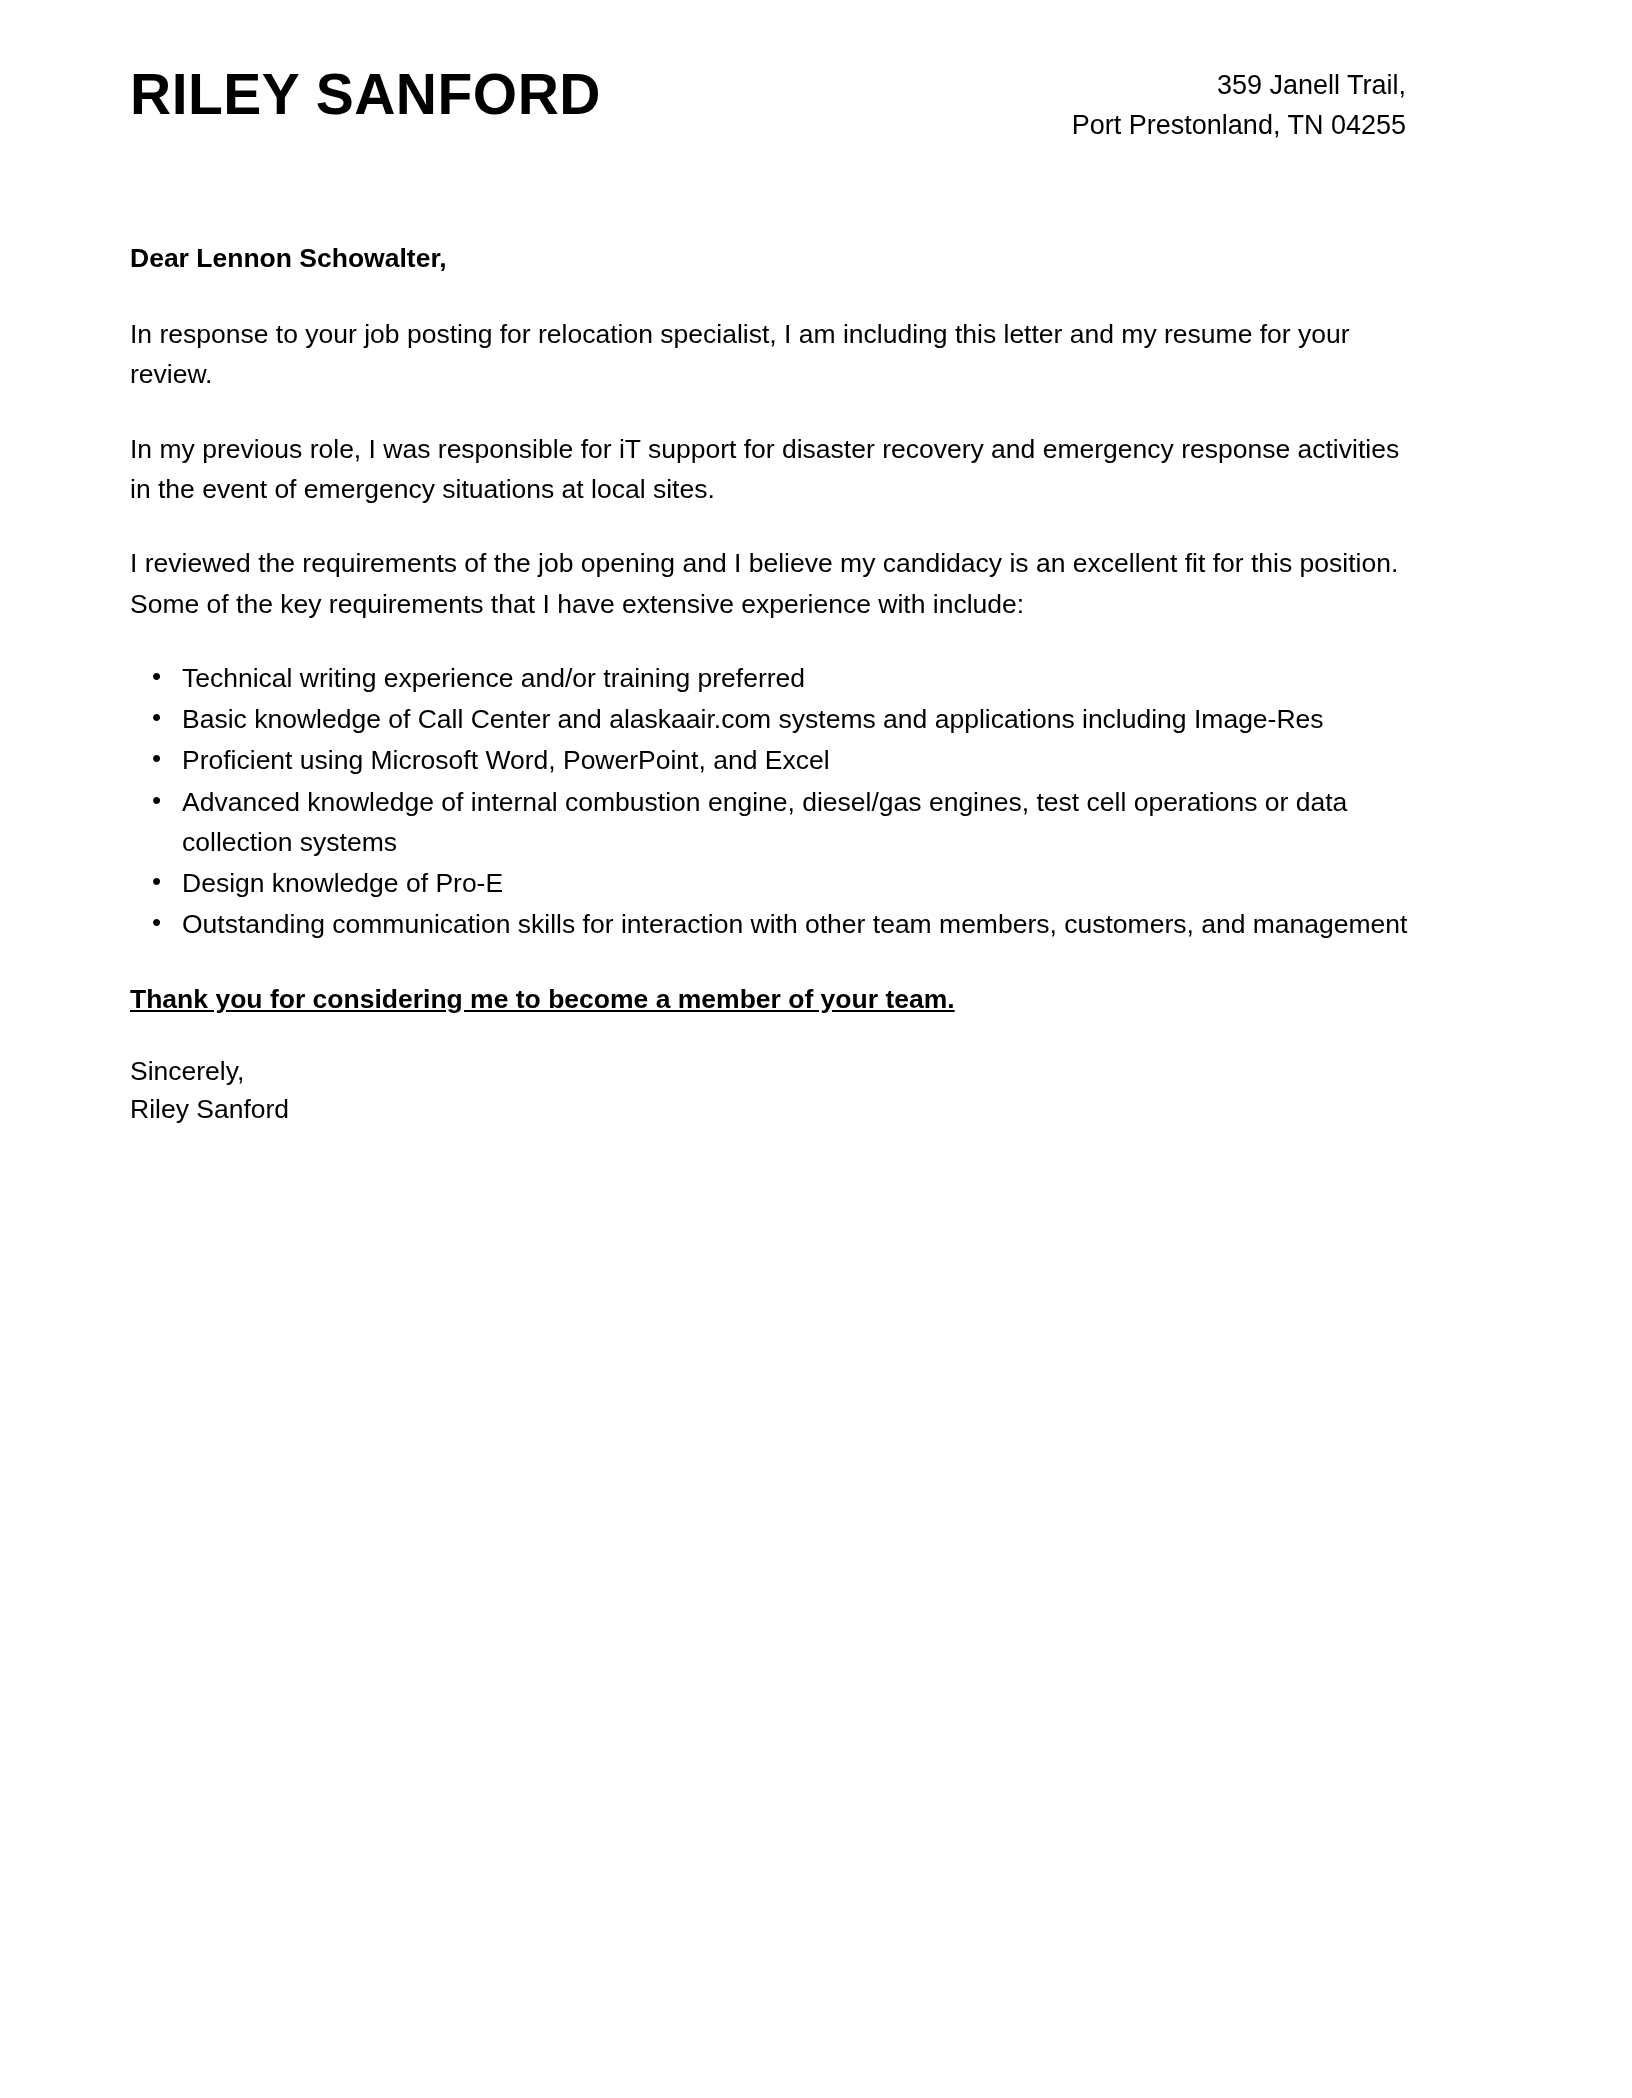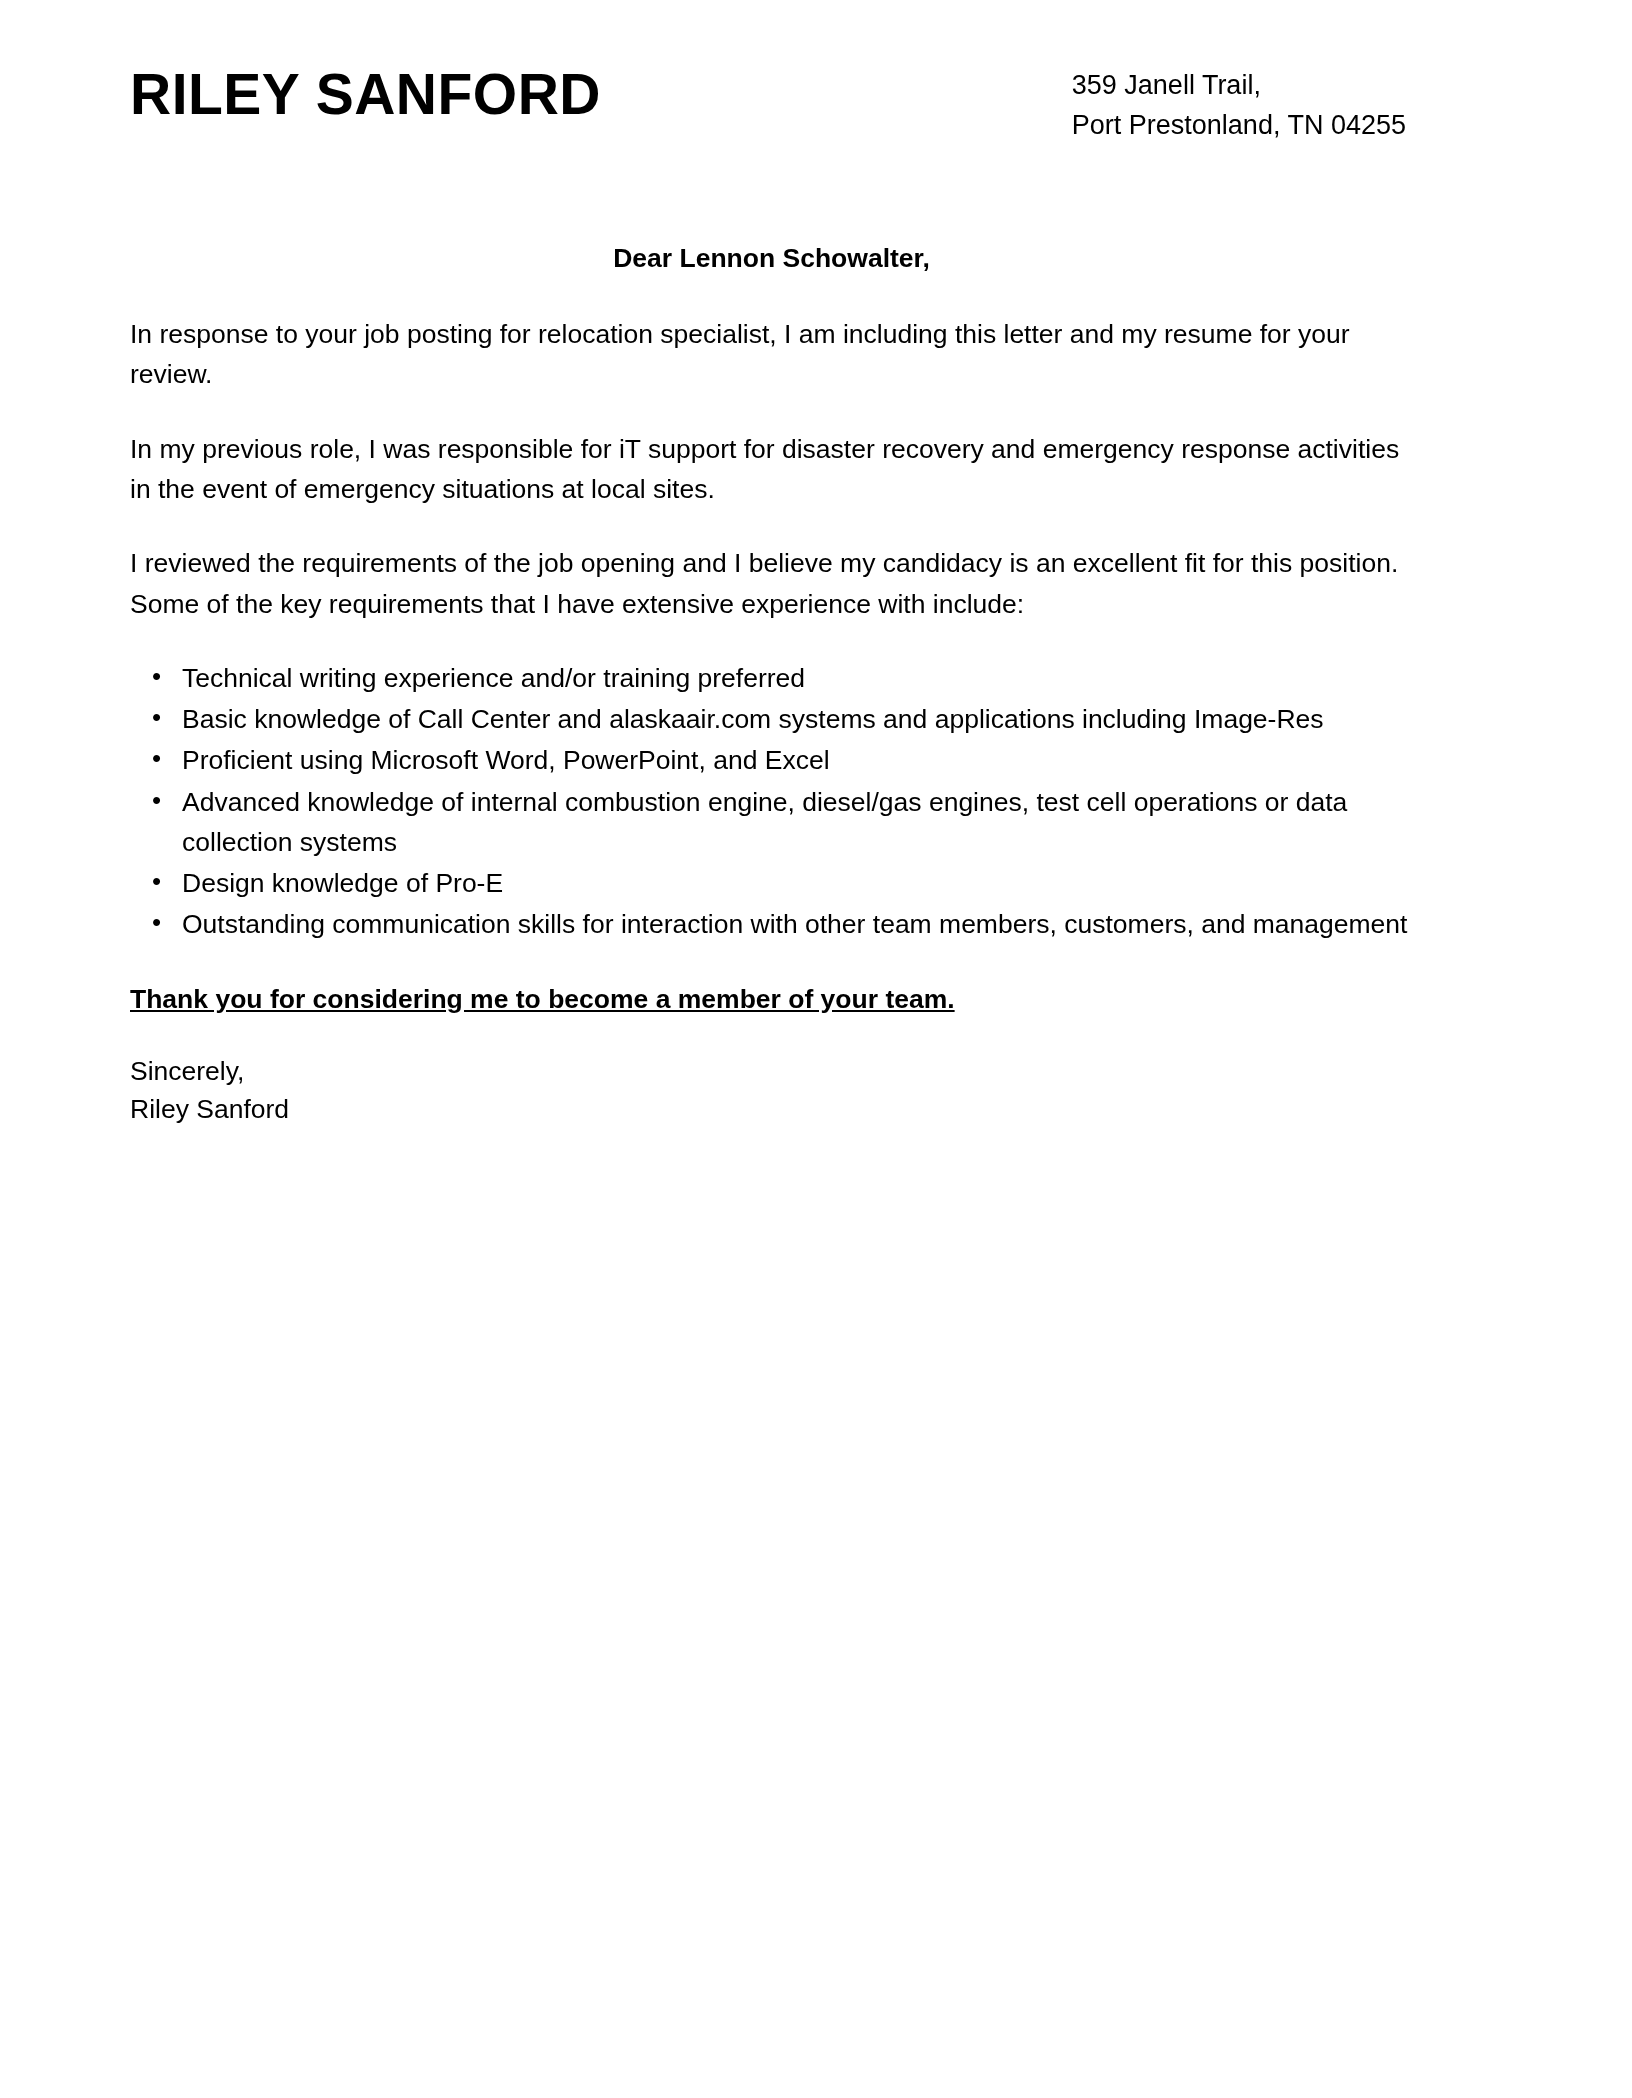--- a/index.html
+++ b/index.html
@@ -43,34 +43,34 @@
   }
   .address-block {
     text-align: left;
     font-size: 27px;
     line-height: 1.48;
     padding-top: 8px;
     white-space: nowrap;
   }
   .address-line {
     display: block;
+    text-align: right;
   }
 
   
   .letter-body {
     padding: 0 130px 0 130px;
     margin-top: 92px;
     font-size: 26.5px;
     line-height: 1.52;
   }
   .salutation {
     font-weight: 700;
     margin: 0 0 36px 0;
     font-size: 26.5px;
-    text-align: center;
   }
   .paragraph {
     margin: 4px 0 34px 0;
     max-width: 1370px;
   }
   .bullet-list {
     list-style: none;
     margin: 0 0 34px 0;
     padding: 0;
     max-width: 1370px;

